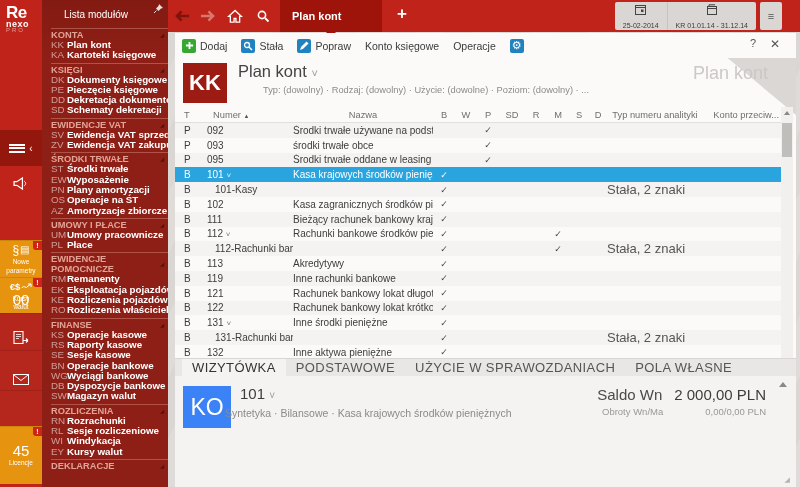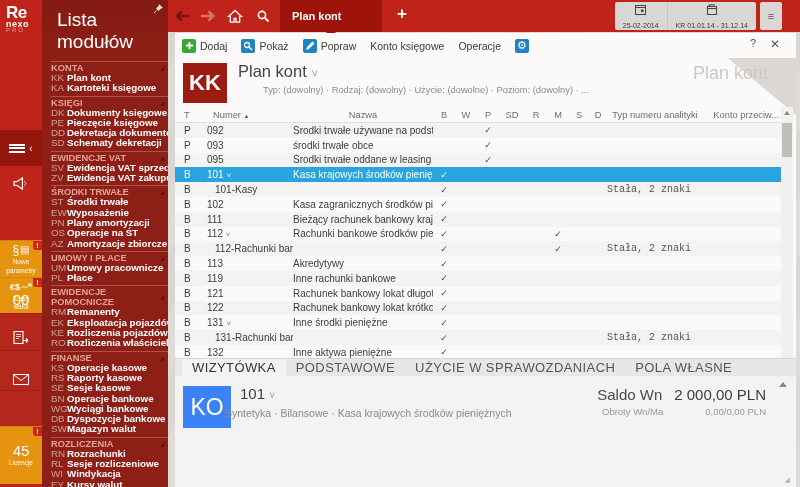--- a/index.html
+++ b/index.html
@@ -46,21 +46,21 @@
   .rail-label { font-size:6.5px; line-height:1.25; margin-top:1px; }
   .rail-value { font-size:15px; line-height:1; }
   .rail-icon { display:flex; align-items:center; justify-content:center; height:14px; }
   .rail-badge { position:absolute; top:0; right:0; width:9px; height:9px; background:#cf2318; color:#fff;
                 font-size:7px; font-weight:bold; line-height:9px; border-radius:0 0 0 3px; }
 
   
   #sidebar { position:absolute; left:42px; top:0; width:126px; height:487px; overflow:hidden;
              background:linear-gradient(180deg,#831a12 0%,#8e1f16 12%,#8e1f16 100%); z-index:4; color:#fff; }
   #pin-icon { position:absolute; top:4px; right:5px; opacity:0.85; cursor:pointer; }
-  #sidebar-title { font-size:19px; padding:9px 0 6px 15px; font-weight:normal; }
+  #sidebar-title { font-size:10px; padding:9px 0 6px 22px; font-weight:normal; }
   #sidebar-home { font-size:9.8px; font-weight:bold; padding:1px 0 1px 9px; cursor:pointer; }
   #sidebar-groups { padding-left:9px; }
   .sgroup-header { border-top:1px solid rgba(255,205,190,0.3); margin-top:2px; padding-top:1px;
                    font-size:9.3px; font-weight:bold; color:#e2a396; display:flex; align-items:center; cursor:pointer; }
   .sgroup-tri { margin-left:auto; margin-right:4px; font-size:5px; color:rgba(0,0,0,0.4); }
   .sitem { display:flex; line-height:10.3px; font-size:9.8px; cursor:pointer; white-space:nowrap; }
   .scode { width:16px; flex:none; color:rgba(255,255,255,0.55); }
   .slabel { font-weight:bold; color:#fff; }
 
   
@@ -98,21 +98,21 @@
   .trow { height:14.8px; align-items:center; font-size:10px; color:#3c3c3c; cursor:pointer; }
   .trow.alt { background:#f4f3f1; }
   .trow.sel { background:#29a4de; color:#fff; }
   .cell-t { padding-left:9px; }
   .cell-num { padding-left:7px; white-space:nowrap; overflow:hidden; }
   .cell-num.sub { padding-left:15px; }
   .cell-num .exp { font-size:8px; color:#777; } .trow.sel .cell-num .exp { color:#e8f5fc; }
   .cell-naz { white-space:nowrap; overflow:hidden; }
   .cell-chk { text-align:center; font-size:9px; color:#4a4a4a; }
   .trow.sel .cell-chk { color:#fff; }
-  .cell-typ { font-size:10px; color:#555;font-family:Liberation Mono, monospace; }
+  .cell-typ { font-size:13px; color:#555; }
 
   
   #vscroll { position:absolute; right:3px; top:74px; width:12px; height:282px; background:#f1f0ee; }
   .scroll-caret { position:absolute; left:3px; width:0; height:0; border-left:3.5px solid transparent; border-right:3.5px solid transparent; cursor:pointer; }
   #scroll-up { top:4px; border-bottom:4px solid #8a8886; }
   #scroll-down { bottom:4px; border-top:4px solid #8a8886; }
   #scroll-thumb { position:absolute; left:1px; top:16px; width:10px; height:34px; background:#c0bebb; cursor:pointer; }
 
   
   #dtabs { position:absolute; left:0; top:325px; width:100%; height:18px; background:#e9e7e5;
@@ -206,21 +206,21 @@
           </span>
           <span>Dodaj</span>
         </div>
         <div class="cmd">
           <span class="cmd-ico blue">
             <svg width="10" height="10" viewBox="0 0 10 10">
               <circle cx="4" cy="4" r="2.5" fill="none" stroke="#fff" stroke-width="1.3"></circle>
               <path d="M6 6l3 3" stroke="#fff" stroke-width="1.5"></path>
             </svg>
           </span>
-          <span>Pokaż</span>
+          <span>Stała</span>
         </div>
         <div class="cmd">
           <span class="cmd-ico blue">
             <svg width="10" height="10" viewBox="0 0 10 10">
               <path d="M1 9l1.2-3.2L7.5 0.5l2 2L4.2 7.8z" fill="#fff"></path>
             </svg>
           </span>
           <span>Popraw</span>
         </div>
         <div class="cmd">

